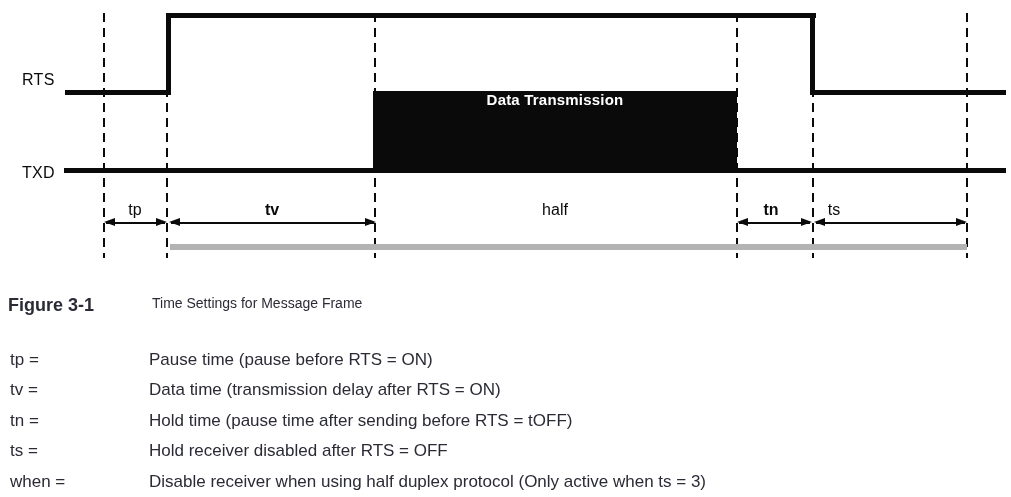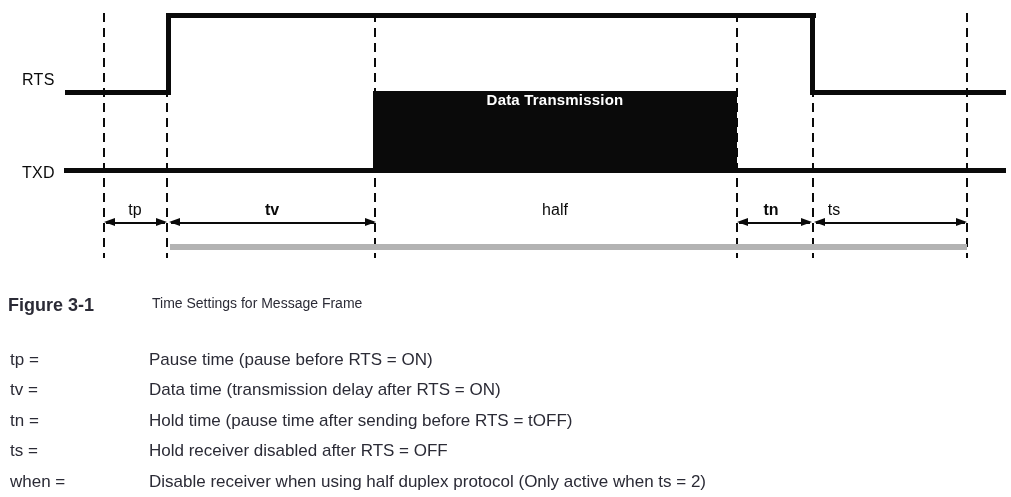--- a/index.html
+++ b/index.html
@@ -153,16 +153,16 @@
   <div class="def-row r2">
     <span class="term">tn =</span>
     <span class="desc">Hold time (pause time after sending before RTS = tOFF)</span>
   </div>
   <div class="def-row r3">
     <span class="term">ts =</span>
     <span class="desc">Hold receiver disabled after RTS = OFF</span>
   </div>
   <div class="def-row r4">
     <span class="term">when =</span>
-    <span class="desc">Disable receiver when using half duplex protocol (Only active when ts = 2)</span>
+    <span class="desc">Disable receiver when using half duplex protocol (Only active when ts = 3)</span>
   </div>
 
 </div>
 
 </body></html>

